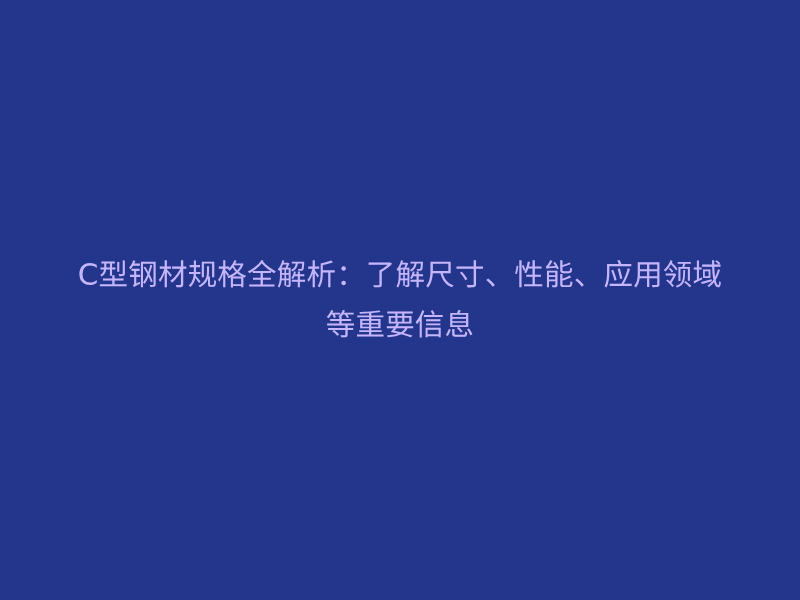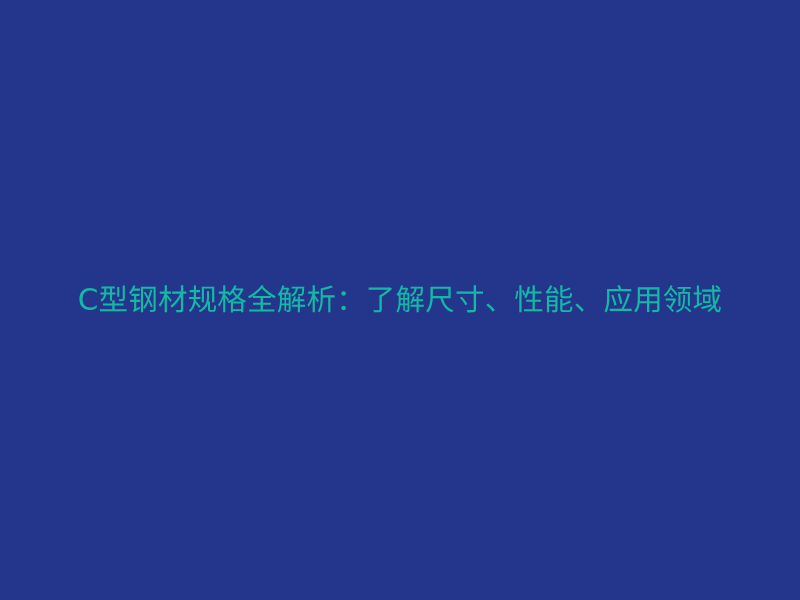--- a/index.html
+++ b/index.html
@@ -55,21 +55,22 @@
     display: block;
   }
 </style>
 </head>
 <body>
 
 <div class="cover-card" style="background-color: rgb(35, 54, 140);">
 
   <div class="headline-block">
 
-    <h1 class="headline" style="color: #14b8a6;">
+    <h1 class="headline" style="color: #c4b5fd;">
 
       <span class="headline-line">C型钢材规格全解析：了解尺寸、性能、应用领域</span>
 
+      <span class="headline-line">等重要信息</span>
 
     </h1>
 
   </div>
 </div>
 
 </body></html>

